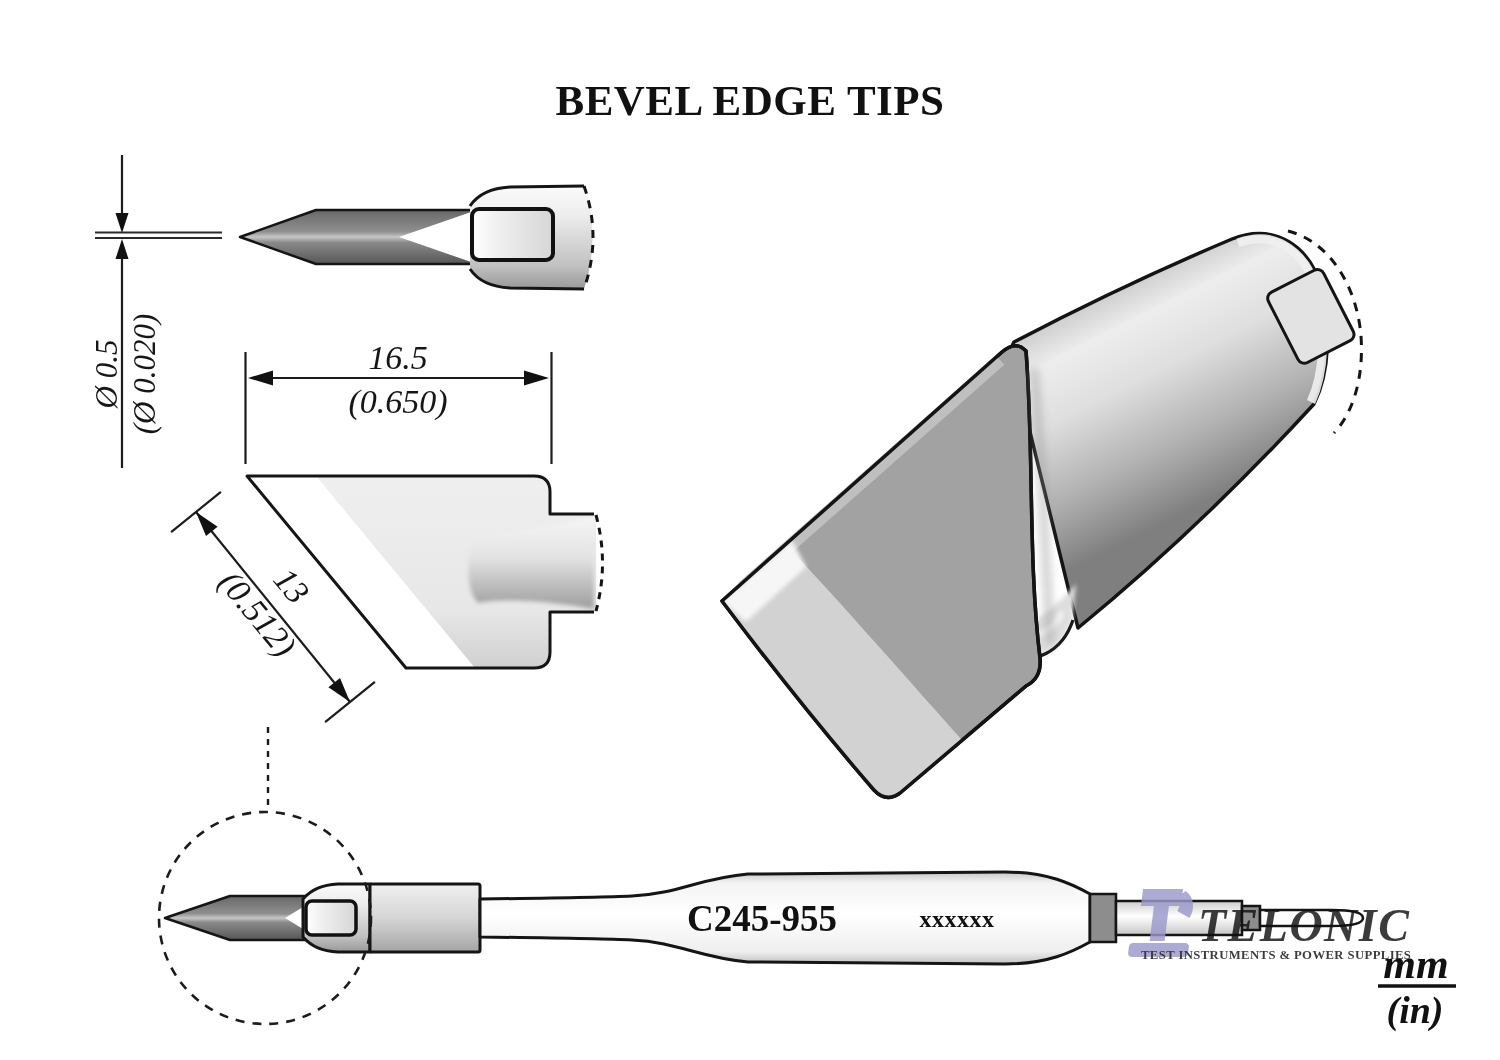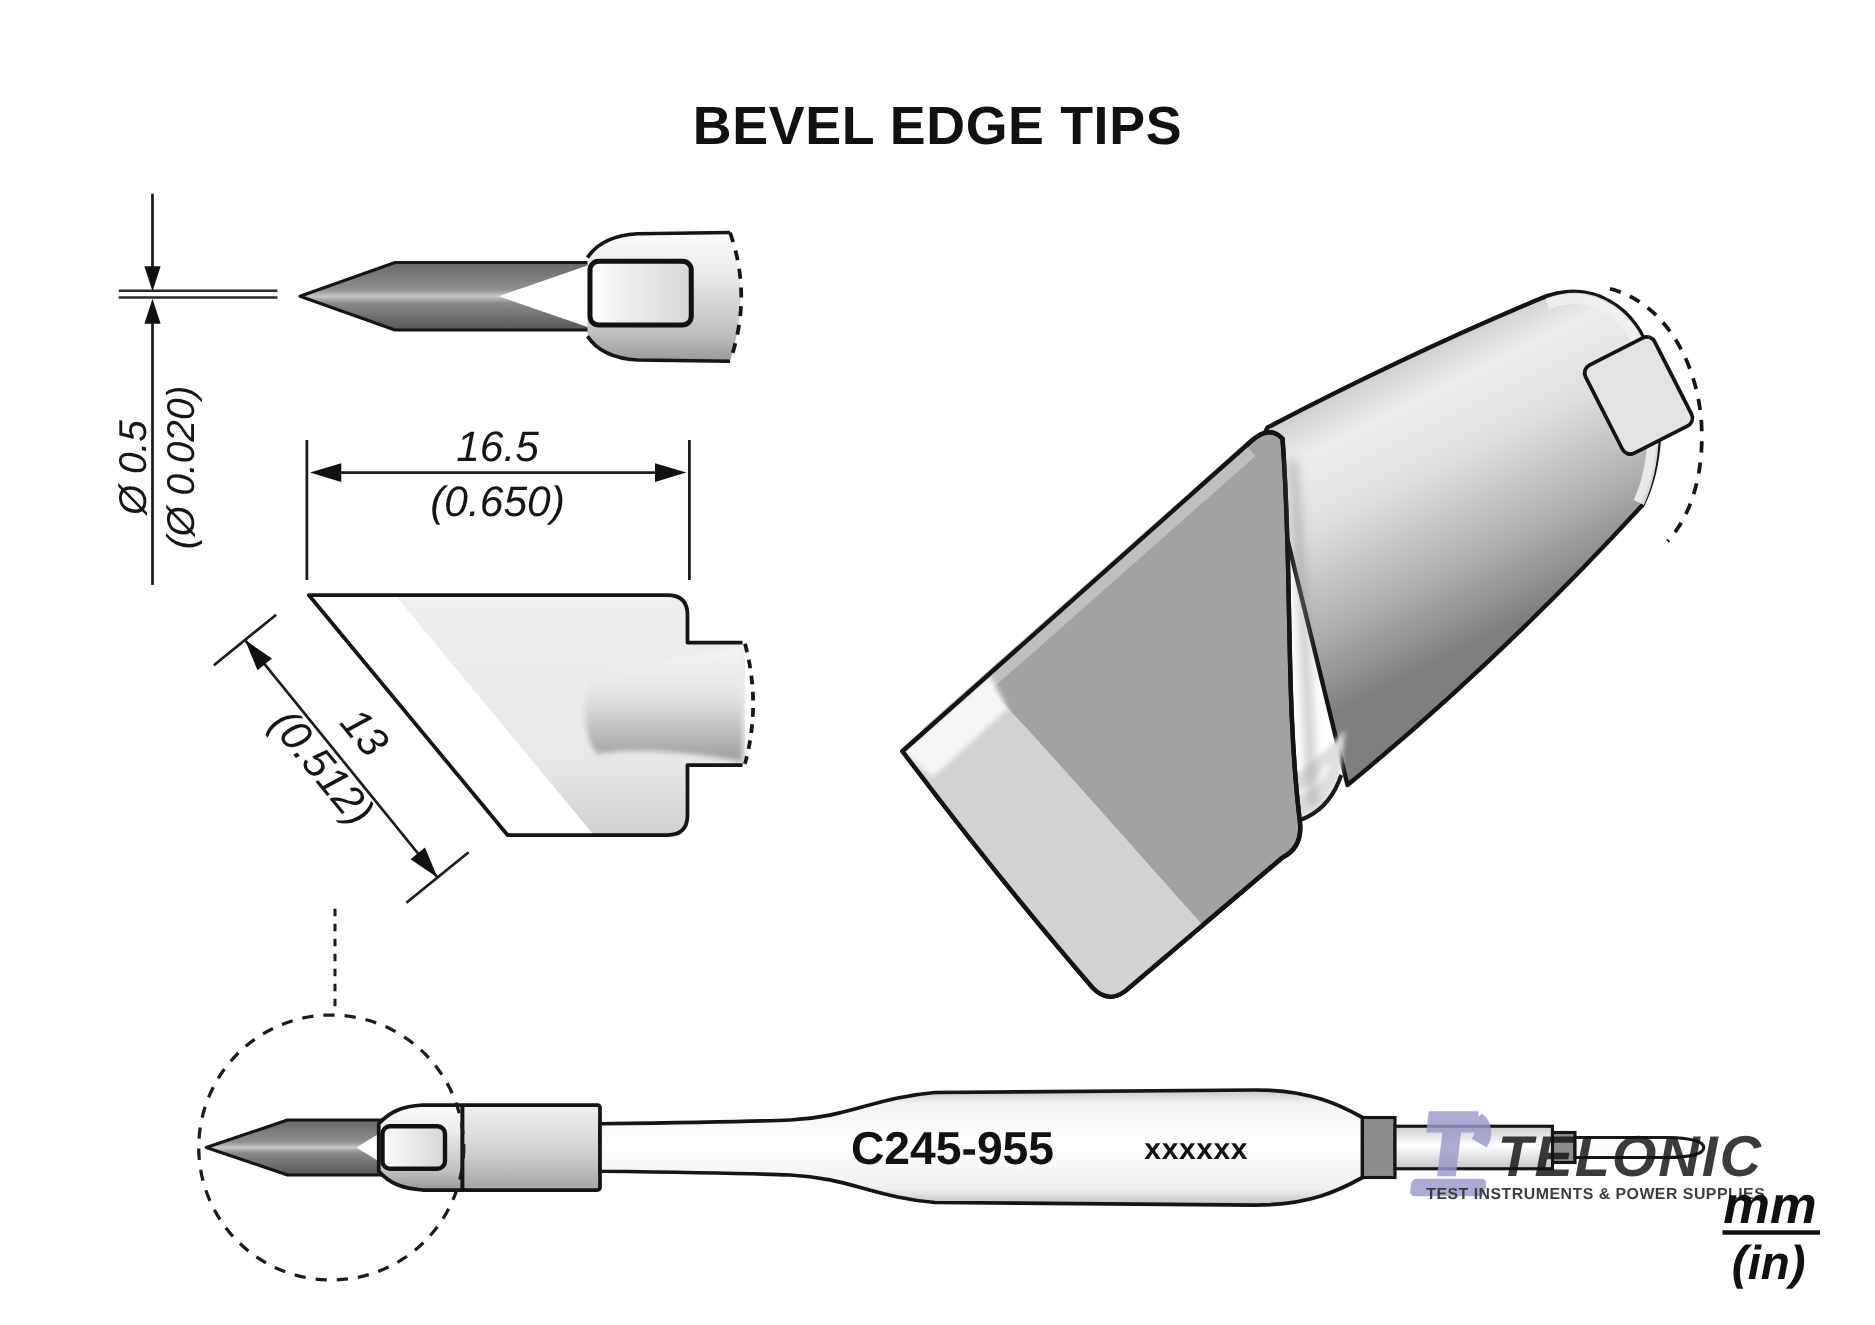--- a/index.html
+++ b/index.html
@@ -1,18 +1,18 @@
 <!DOCTYPE html>
 <html><head>
 <meta charset="utf-8">
 <style>
   html,body{margin:0;padding:0;background:#ffffff;}
   .stage{
     position:relative;width:1500px;height:1060px;background:#ffffff;overflow:hidden;
-    font-family:Liberation Sans, sans-serif;
+    font-family:Liberation Serif, serif;
   }
   svg{position:absolute;inset:0;}
   text{fill:#111111;}
   .title-text{font-size:43px;font-weight:700;letter-spacing:.5px;}
   .dim-text{font-size:34px;font-style:italic;fill:#161616;}
   .dim-text-sm{font-size:31px;font-style:italic;fill:#161616;}
   .part-text{font-size:37px;font-weight:700;}
   .serial-text{font-size:24px;font-weight:700;letter-spacing:.5px;}
   .units-text{font-size:42px;font-style:italic;font-weight:700;}
   .units-text2{font-size:38px;font-style:italic;font-weight:700;}

